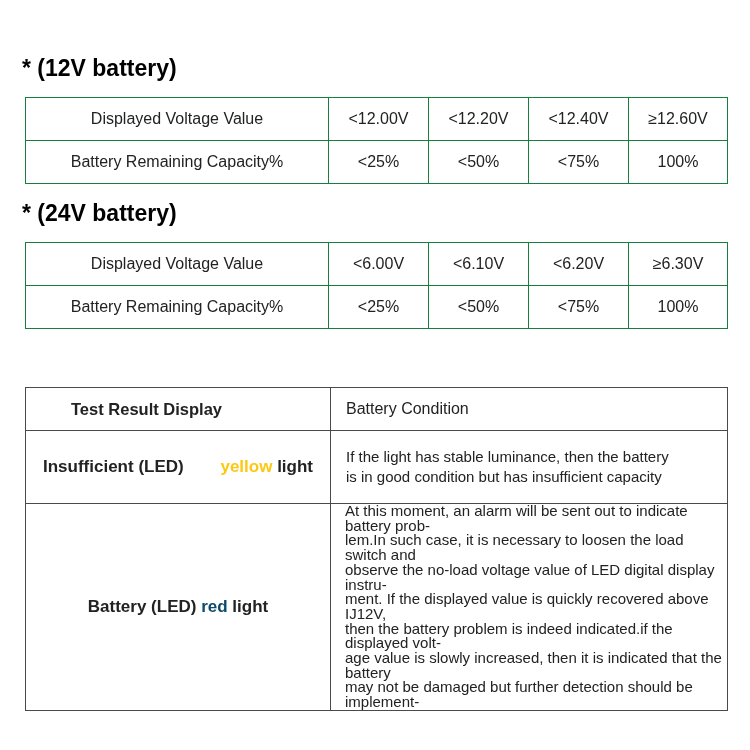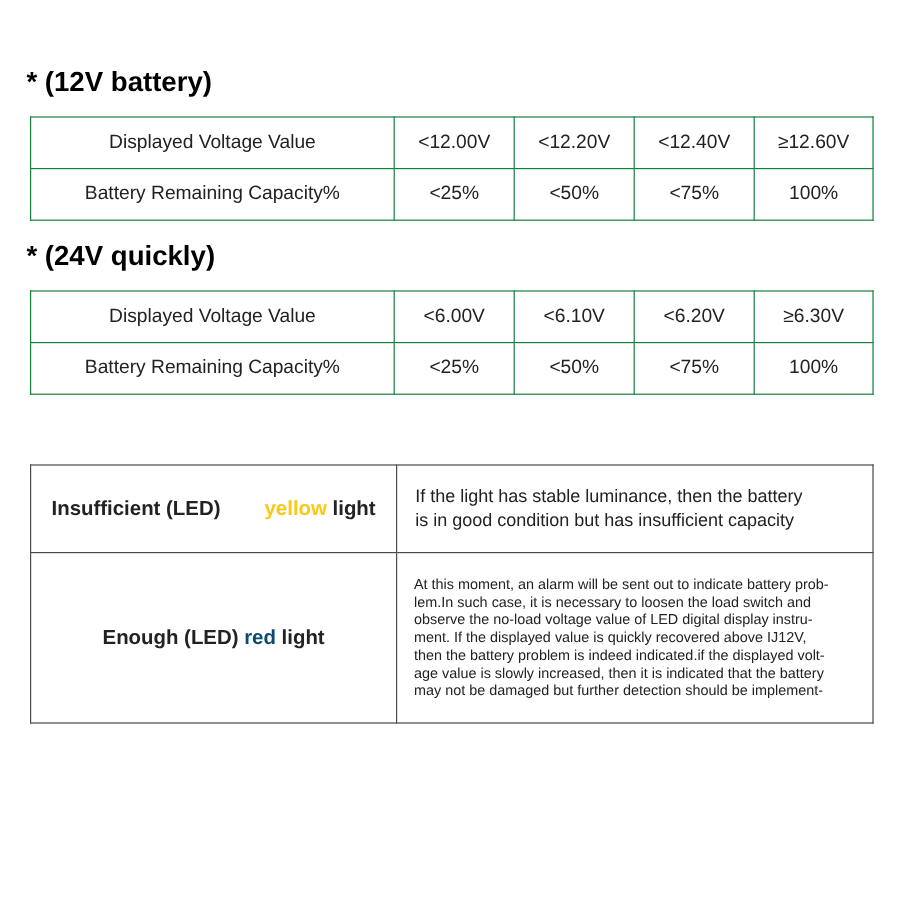--- a/index.html
+++ b/index.html
@@ -36,21 +36,21 @@
   .atable{position:absolute;left:25px;top:387px;width:702px;}
   .atable td{border:1px solid #4a4a4a;vertical-align:middle;color:#222;}
   .atable tr.head td{height:40px;}
   .cell-display-head{font-weight:bold;font-size:16.5px;padding-left:45px;}
   .cell-condition-head{font-size:16px;padding-left:15px;}
   .atable tr.r0 td{height:78px;}
   .atable tr.r1 td{height:70px;}
   .atable tr.r2 td{height:139px;}
   .result{font-weight:bold;font-size:17px;text-align:center;color:#111;}
   .cond{font-size:15px;line-height:20px;padding:0 8px 0 15px;white-space:pre-line;}
-  .cond-small{font-size:12px;line-height:14.7px;padding:0 4px 0 14px;white-space:pre-line;}
+  .cond-small{font-size:15px;line-height:14.7px;padding:0 4px 0 14px;white-space:pre-line;}
 </style>
 </head>
 <body>
 
 <div class="page">
 
   <h2 class="sec-title title-12v">* (12V battery)</h2>
 
   <table class="vtable vtable-12v">
     <colgroup>
@@ -71,21 +71,21 @@
       <tr>
         <td>Battery Remaining Capacity%</td>
         <td>&lt;25%</td>
         <td>&lt;50%</td>
         <td>&lt;75%</td>
         <td>100%</td>
       </tr>
     </tbody>
   </table>
 
-  <h2 class="sec-title title-24v">* (24V quickly)</h2>
+  <h2 class="sec-title title-24v">* (24V battery)</h2>
 
   <table class="vtable vtable-24v">
     <colgroup>
         <col style="width:303px">
         <col style="width:100px">
         <col style="width:100px">
         <col style="width:100px">
         <col style="width:99px">
       </colgroup>
     <tbody>
@@ -106,30 +106,34 @@
     </tbody>
   </table>
 
 
   <table class="atable">
     <colgroup>
         <col style="width:305px">
         <col style="width:397px">
       </colgroup>
     <tbody>
+      <tr class="head">
+        <td class="cell-display-head">Test Result Display</td>
+        <td class="cell-condition-head">Battery Condition</td>
+      </tr>
       <tr class="r1">
         <td class="result">
           <span>Insufficient (LED) </span><span style="color: rgb(252, 200, 17); margin-left: 32px;">yellow</span><span> light</span>
         </td>
         <td class="cond">If the light has stable luminance, then the battery
 is in good condition but has insufficient capacity</td>
       </tr>
       <tr class="r2">
         <td class="result">
-          <span>Enough (LED) </span><span style="color: #0c4a6e;">red</span><span> light</span>
+          <span>Battery (LED) </span><span style="color: #0c4a6e;">red</span><span> light</span>
         </td>
         <td class="cond cond-small">At this moment, an alarm will be sent out to indicate battery prob-
 lem.In such case, it is necessary to loosen the load switch and
 observe the no-load voltage value of LED digital display instru-
 ment. If the displayed value is quickly recovered above IJ12V,
 then the battery problem is indeed indicated.if the displayed volt-
 age value is slowly increased, then it is indicated that the battery
 may not be damaged but further detection should be implement-</td>
       </tr>
     </tbody>

